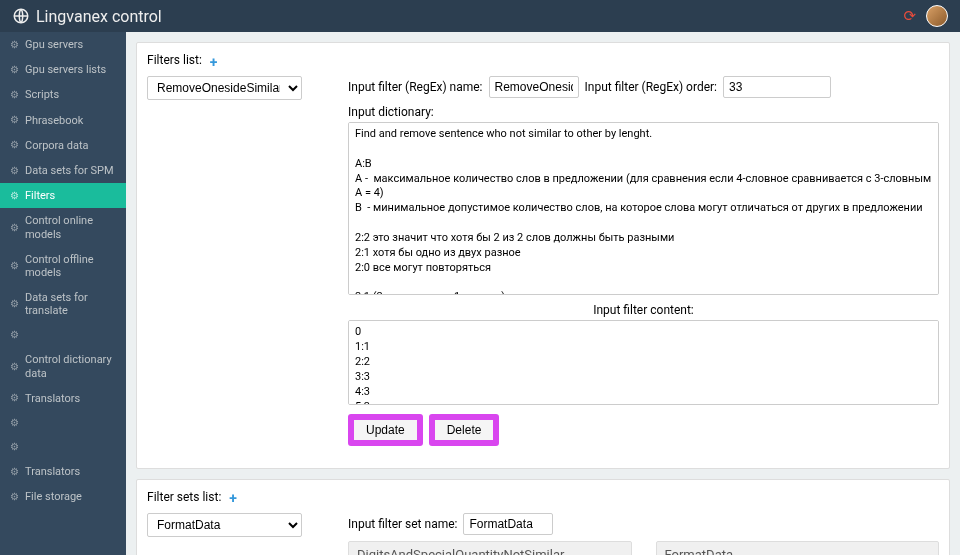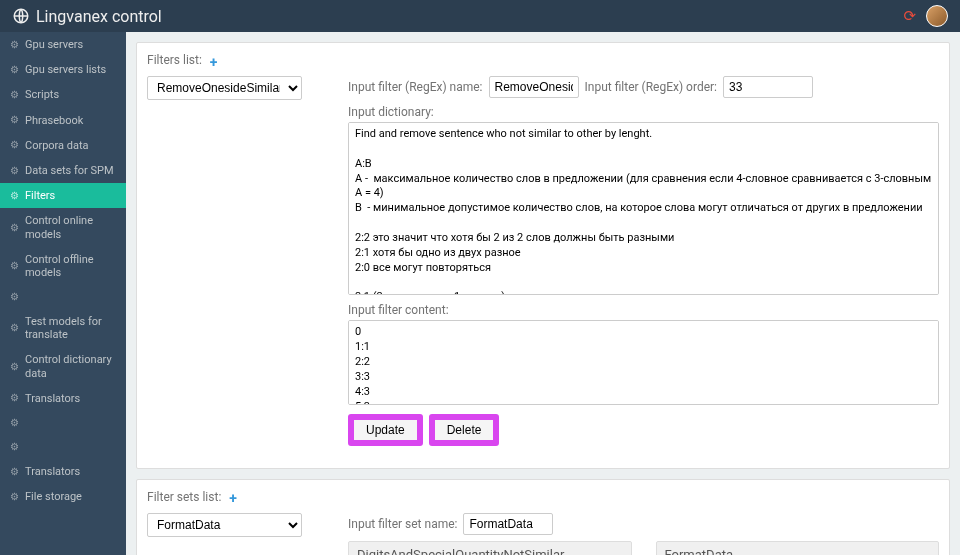--- a/index.html
+++ b/index.html
@@ -76,21 +76,21 @@
       overflow-y: auto;
     }
     .panel {
       background: #fff;
       border: 1px solid #ddd;
       border-radius: 2px;
       padding: 10px;
       margin-bottom: 10px;
     }
     .row { display: flex; align-items: center; gap: 6px; margin-bottom: 6px; flex-wrap: wrap; }
-    .row label { font-size: 12px; color: #737373; }
+    .row label { font-size: 12px; color: #000000; }
     .field-label { font-size: 12px; color: #555; margin-bottom: 3px; display: inline-block; }
     select, input[type=text] {
       font-size: 12px;
       padding: 3px 5px;
       border: 1px solid #ccc;
       border-radius: 2px;
       background: #fff;
     }
     select { min-width: 150px; }
     textarea {
@@ -131,21 +131,21 @@
     }
     .list-item {
       background: #f0f0f0;
       border: 1px solid #ddd;
       border-radius: 2px;
       padding: 5px 8px;
       font-size: 13px;
       color: #555;
     }
     .small-input { width: 90px; }
-    .med-input { width: 90px; }
+    .med-input { width: 108px; }
     .sidebar::-webkit-scrollbar { width: 0; }
   </style>
 </head>
 <body>
 
 <div class="header">
   <div class="brand">
     <svg class="brand-icon" viewBox="0 0 24 24" fill="none" stroke="#eee" stroke-width="2">
       <circle cx="12" cy="12" r="9"></circle>
         <path d="M3 12h18M12 3c3 3 3 15 0 18M12 3c-3 3-3 15 0 18"></path>
@@ -191,24 +191,24 @@
       <div class="sidebar-item">
         <span class="gear">⚙</span>
         <span class="label">Control online models</span>
       </div>
       <div class="sidebar-item">
         <span class="gear">⚙</span>
         <span class="label">Control offline models</span>
       </div>
       <div class="sidebar-item">
         <span class="gear">⚙</span>
-      </div>
-      <div class="sidebar-item">
-        <span class="gear">⚙</span>
-        <span class="label">Test models for translate</span>
+        <span class="label">Data sets for translate</span>
+      </div>
+      <div class="sidebar-item">
+        <span class="gear">⚙</span>
       </div>
       <div class="sidebar-item">
         <span class="gear">⚙</span>
         <span class="label">Control dictionary data</span>
       </div>
       <div class="sidebar-item">
         <span class="gear">⚙</span>
         <span class="label">Translators</span>
       </div>
       <div class="sidebar-item">
@@ -252,21 +252,21 @@
 A -  максимальное количество слов в предложении (для сравнения если 4-словное сравнивается с 3-словным A = 4)
 B  - минимальное допустимое количество слов, на которое слова могут отличаться от других в предложении
 
 2:2 это значит что хотя бы 2 из 2 слов должны быть разными
 2:1 хотя бы одно из двух разное
 2:0 все могут повторяться
 
 3:1 (2 одинаковых, 1 разные)
 Electric water kettle
 Electric water pump</textarea>
-          <div style="margin-top:4px;"><label class="field-label">Input filter content:</label></div>
+          <div style="margin-top:4px;text-align:center;"><label class="field-label">Input filter content:</label></div>
           <textarea rows="5" id="content-ta" style="">0
 1:1
 2:2
 3:3
 4:3
 5:3
 6:4</textarea>
           <div class="row" style="margin-top:6px;">
             <button class="btn">Update</button>
             <button class="btn">Delete</button>

